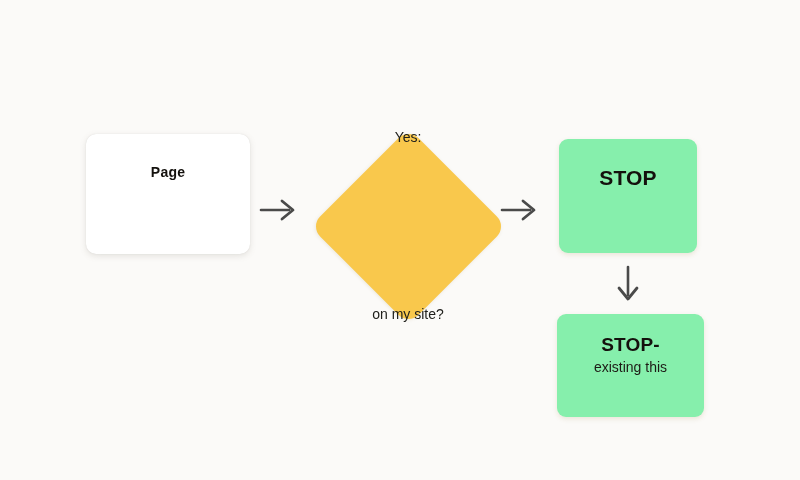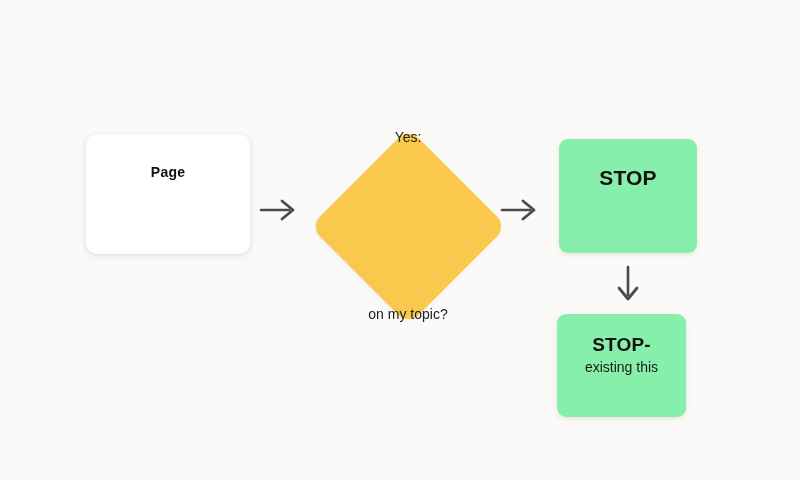--- a/index.html
+++ b/index.html
@@ -112,21 +112,21 @@
     height: 114px;
     justify-content: flex-start;
     padding-top: 27px;
   }
   #stop-node .node-title {
     font-size: 21px;
   }
   #stop-consolidate-node {
     left: 557px;
     top: 314px;
-    width: 129px;
+    width: 147px;
     height: 103px;
     justify-content: flex-start;
     padding-top: 20px;
   }
   #stop-consolidate-node .node-title {
     font-size: 19px;
     margin-bottom: 2px;
   }
   #stop-consolidate-node .node-sub {
     font-size: 14px;
@@ -176,21 +176,21 @@
     <svg viewBox="0 0 46 40" aria-hidden="true">
       <line x1="5" y1="20" x2="33" y2="20" stroke="currentColor" stroke-width="2.6" stroke-linecap="round"></line>
       <polyline points="26,11 37,20 26,29" fill="none" stroke="currentColor" stroke-width="2.8" stroke-linecap="round" stroke-linejoin="round"></polyline>
     </svg>
   </div>
 
   <div id="decision-node">
     <div id="decision-shape"></div>
     <div id="decision-text">
       <span class="d-line">Yes:</span>
-      <span class="d-line">on my topic?</span>
+      <span class="d-line">on my site?</span>
     </div>
   </div>
 
   <div class="arrow" id="arrow-decision-to-stop">
     <svg viewBox="0 0 46 40" aria-hidden="true">
       <line x1="5" y1="20" x2="33" y2="20" stroke="currentColor" stroke-width="2.6" stroke-linecap="round"></line>
       <polyline points="26,11 37,20 26,29" fill="none" stroke="currentColor" stroke-width="2.8" stroke-linecap="round" stroke-linejoin="round"></polyline>
     </svg>
   </div>
 

